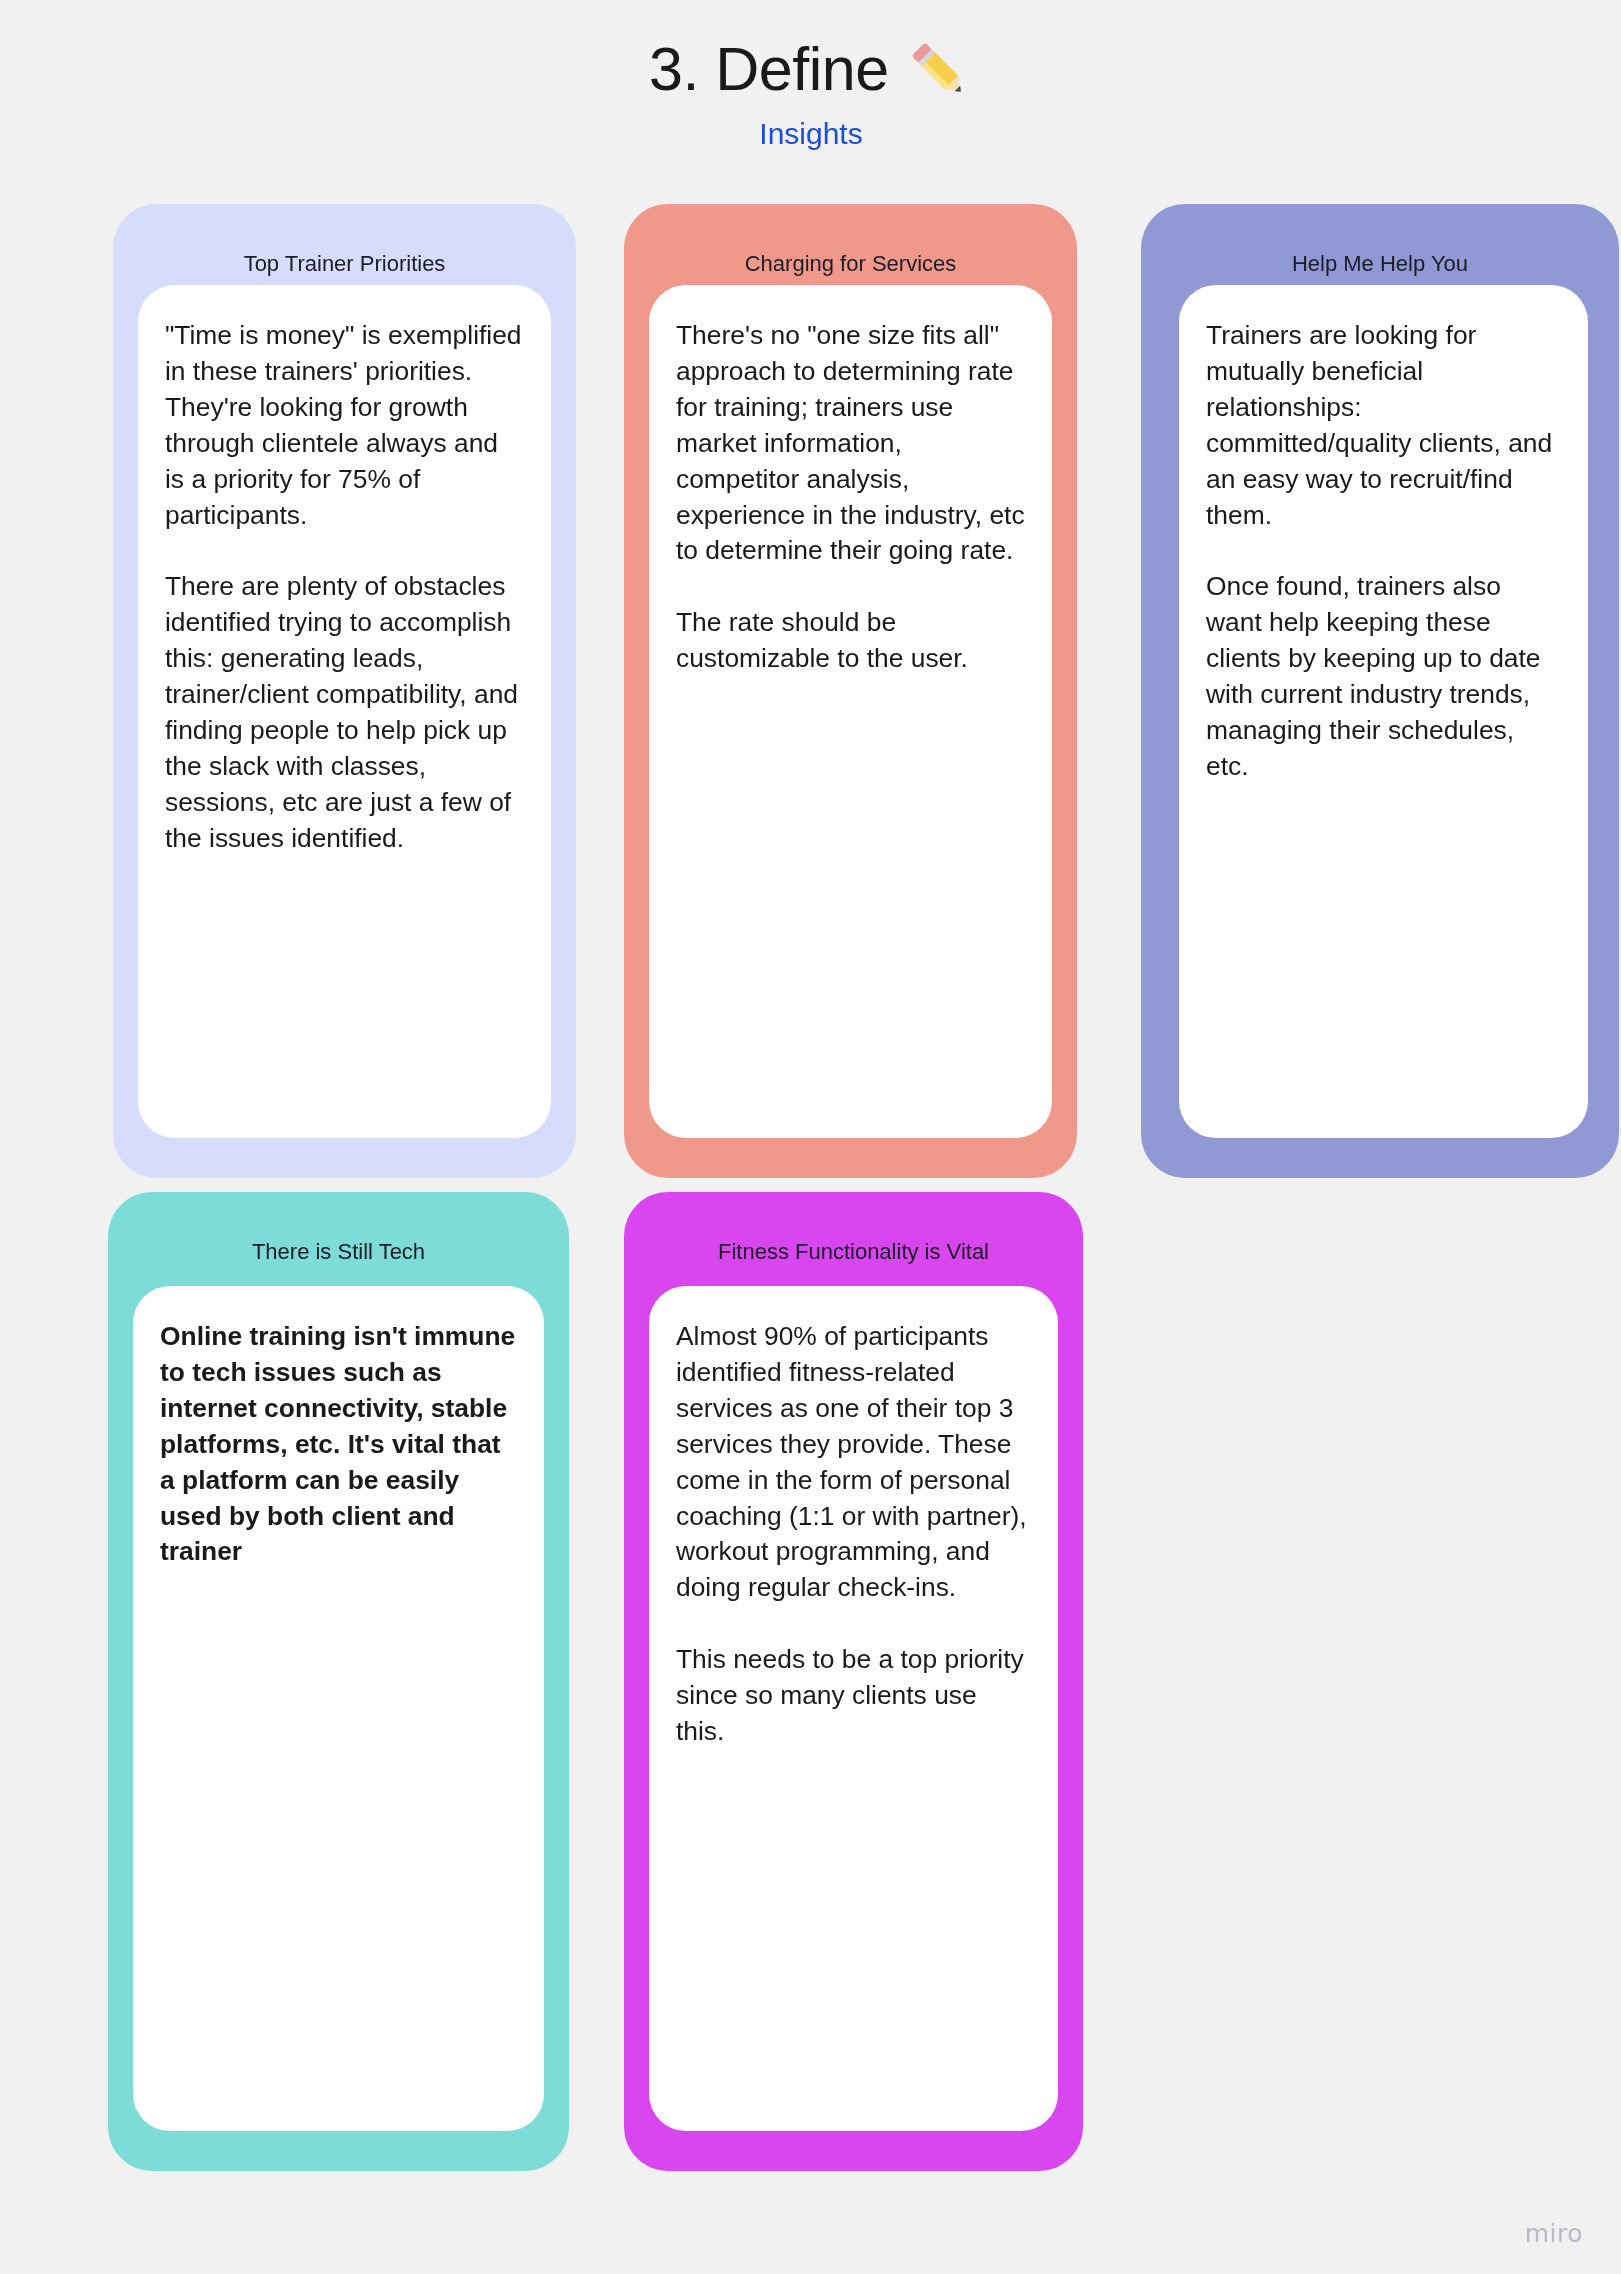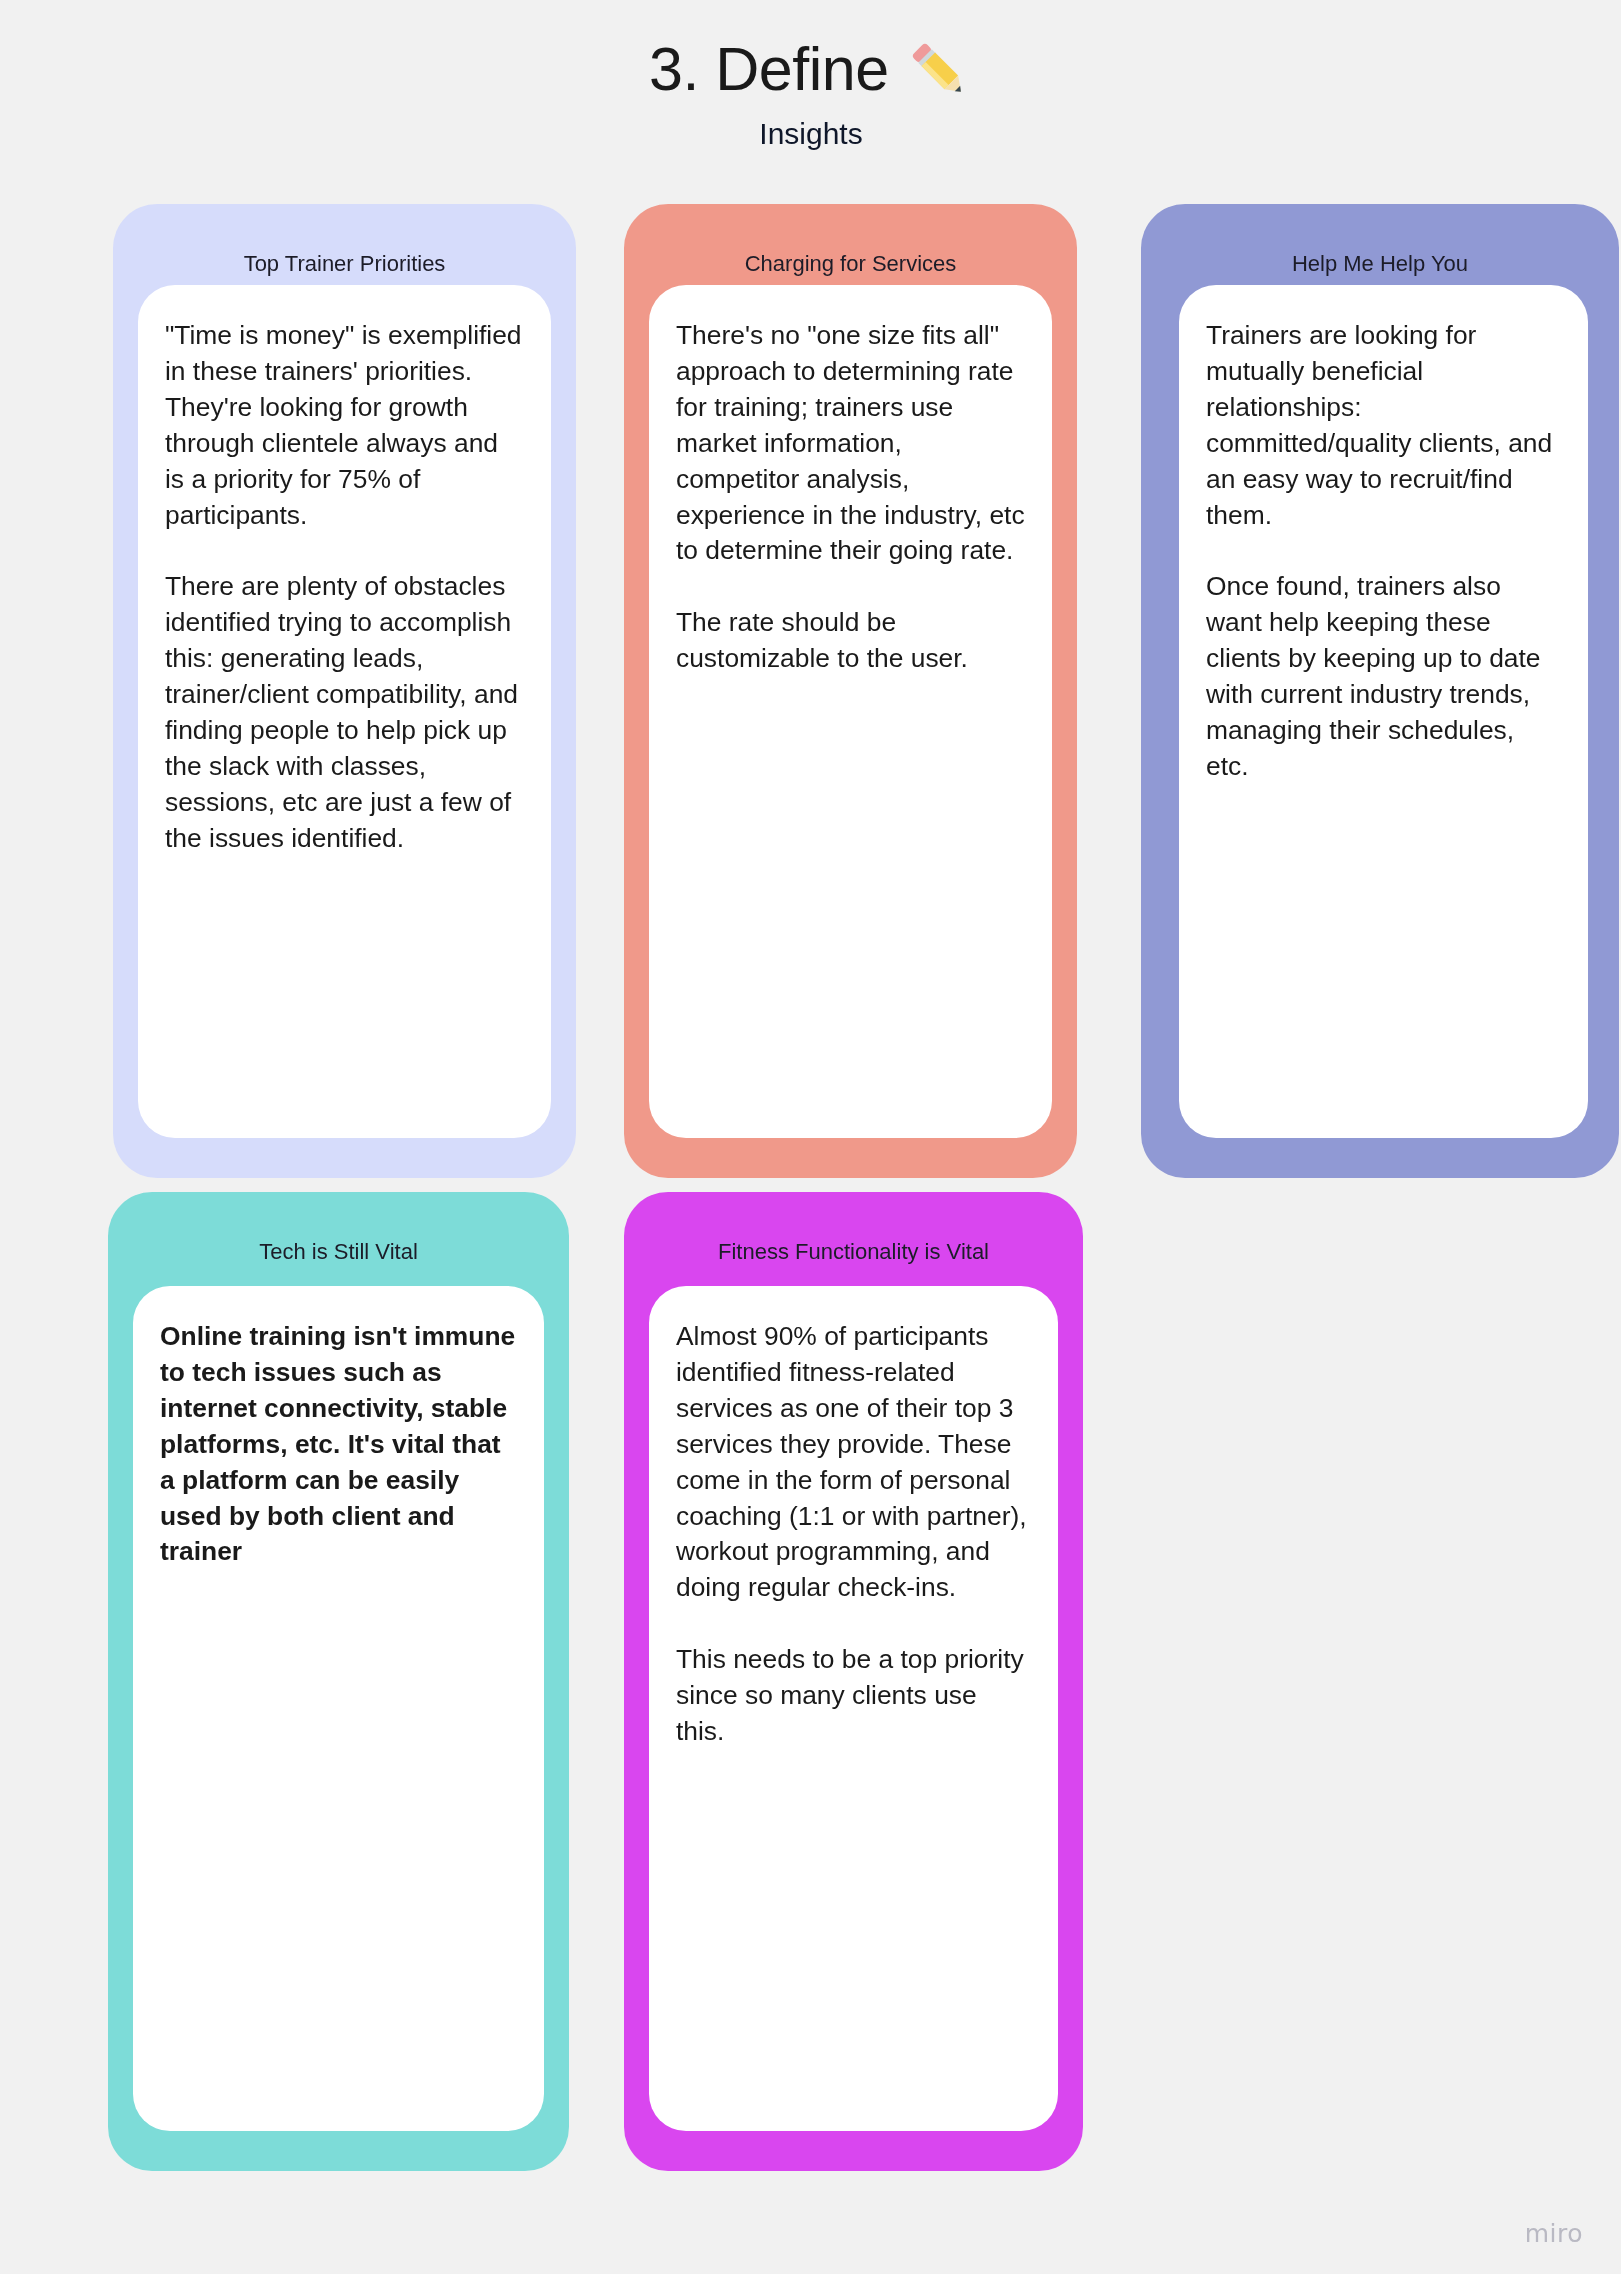--- a/index.html
+++ b/index.html
@@ -16,21 +16,21 @@
   .title-row {
     display: flex; align-items: center; justify-content: center; gap: 15.4px;
     height: 88px;
   }
   .page-title {
     font-size: 61px; font-weight: 400; color: #1a1a1a;
     letter-spacing: -0.5px; line-height: 1;
   }
   .pencil-icon { display: block; width: 69px; height: 69px; }
   .page-subtitle {
-    font-size: 30px; font-weight: 400; color: #0f172a;
+    font-size: 30px; font-weight: 400; color: #1d4ed8;
     margin-top: 5.8px; line-height: 1;
   }
 
   
   .card {
     position: absolute;
     border-radius: 44px;
     overflow: hidden;
   }
   .card-title {
@@ -119,21 +119,21 @@
   <div class="card" id="card-2" style="background: rgb(144, 153, 212);">
     <div class="card-title">Help Me Help You</div>
     <div class="card-body">
       <p>Trainers are looking for mutually beneficial relationships: committed/quality clients, and an easy way to recruit/find them.
 
 Once found, trainers also want help keeping these clients by keeping up to date with current industry trends, managing their schedules, etc.</p>
     </div>
   </div>
 
   <div class="card" id="card-3" style="background: rgb(125, 220, 216);">
-    <div class="card-title">Tech is Still Vital</div>
+    <div class="card-title">There is Still Tech</div>
     <div class="card-body">
       <p>Online training isn't immune to tech issues such as internet connectivity, stable platforms, etc. It's vital that a platform can be easily used by both client and trainer</p>
     </div>
   </div>
 
   <div class="card" id="card-4" style="background: #d946ef;">
     <div class="card-title">Fitness Functionality is Vital</div>
     <div class="card-body">
       <p>Almost 90% of participants identified fitness-related services as one of their top 3 services they provide. These come in the form of personal coaching (1:1 or with partner), workout programming, and doing regular check-ins.
 

